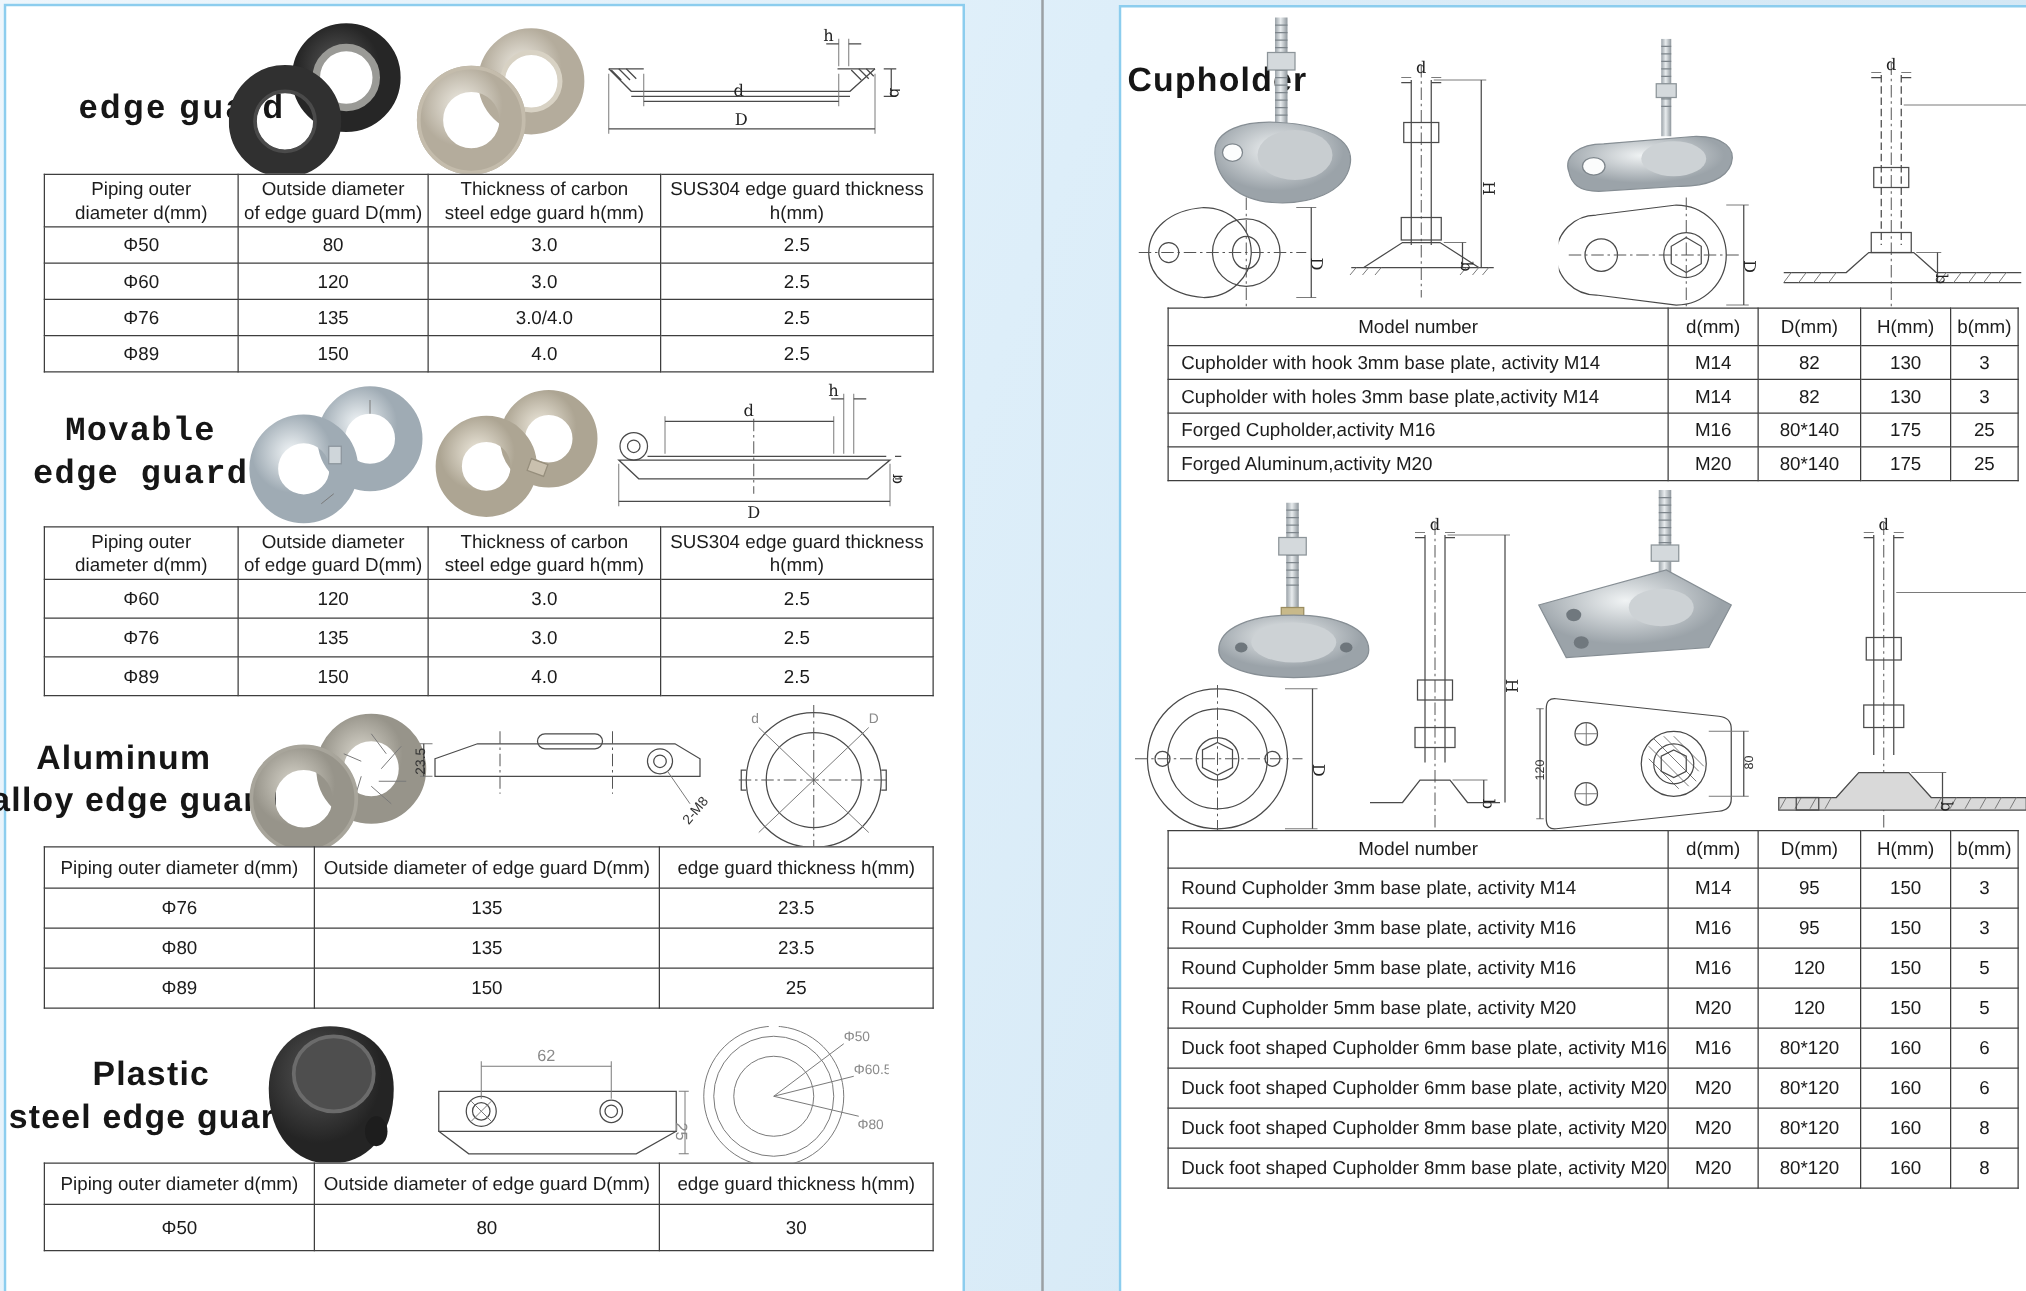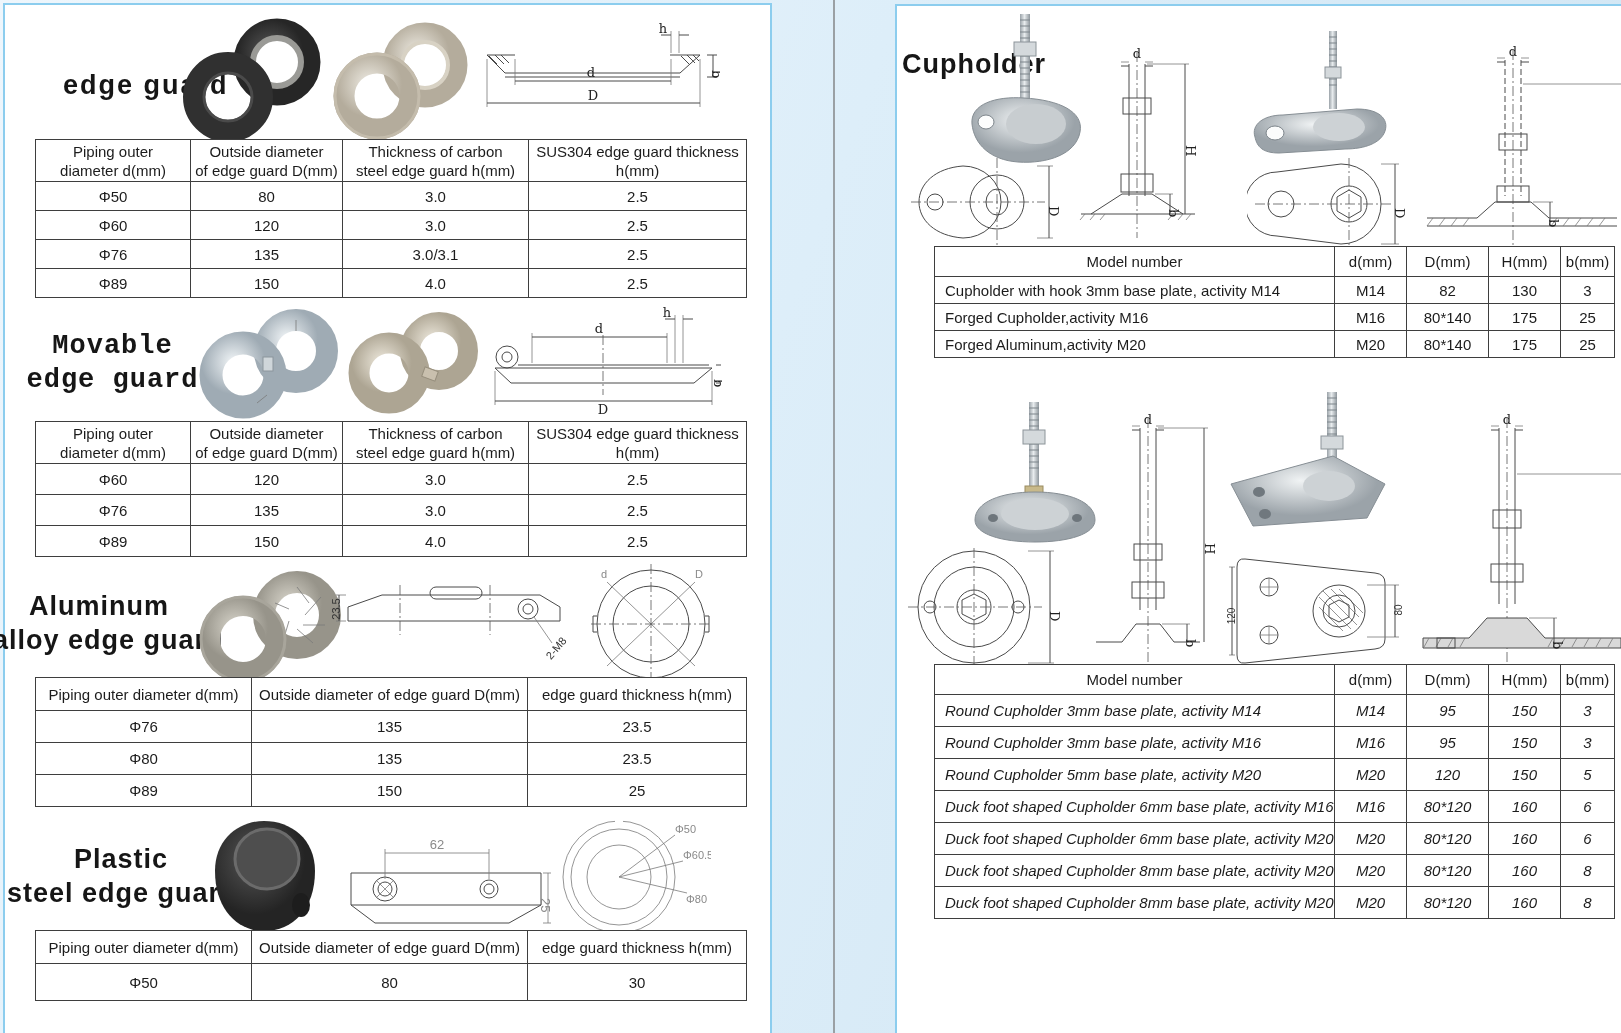--- a/index.html
+++ b/index.html
@@ -16,21 +16,21 @@
   table.spec{border-collapse:collapse;table-layout:fixed;width:100%;background:#fff;}
   .spec th,.spec td{border:1px solid #3e3e3e;font-weight:normal;font-size:15px;color:#1c1c1c;
     text-align:center;padding:0;vertical-align:middle;}
   .spec thead th{line-height:19px;}
   .nw{white-space:nowrap;}
   .t4 thead tr{height:42px;} .t4 tbody tr{height:29px;}
   .t4b thead tr{height:42px;} .t4b tbody tr{height:31px;}
   .t3 thead tr{height:33px;} .t3 tbody tr{height:32px;}
   .t3b thead tr{height:33px;} .t3b tbody tr{height:37px;}
   .tr5 thead tr{height:30px;} .tr5 tbody tr{height:27px;margin-left:48px;}
-  .tr5b thead tr{height:30px;} .tr5b tbody tr{height:32px;font-style:italic;}
+  .tr5b thead tr{height:30px;} .tr5b tbody tr{height:32px;}
   .tr5 td:first-child,.tr5b td:first-child{text-align:left;padding-left:10px;font-size:15px;}
   svg{display:block;}
   .dimL{font-family:"DejaVu Serif",serif;font-size:13px;fill:#222;}
   .dimN{font-family:"Liberation Sans",sans-serif;font-size:11px;fill:#8a8a8a;}
   .dimD{font-family:"Liberation Sans",sans-serif;font-size:11px;fill:#333;}
   .ln{stroke:#4a4a4a;stroke-width:1;fill:none;}
   .lt{stroke:#7a7a7a;stroke-width:0.8;fill:none;}
   .cl{stroke:#555;stroke-width:0.8;fill:none;stroke-dasharray:10 3 2 3;}
 </style>
 </head>
@@ -125,21 +125,21 @@
             </tr>
             <tr>
               <td>Φ60</td>
               <td>120</td>
               <td>3.0</td>
               <td>2.5</td>
             </tr>
             <tr>
               <td>Φ76</td>
               <td>135</td>
-              <td>3.0/3.1</td>
+              <td>3.0/4.0</td>
               <td>2.5</td>
             </tr>
             <tr>
               <td>Φ89</td>
               <td>150</td>
               <td>4.0</td>
               <td>2.5</td>
             </tr>
           </tbody>
       </table>
@@ -514,20 +514,27 @@
           </thead>
         <tbody>
             <tr>
               <td>Cupholder with hook 3mm base plate, activity M14</td>
               <td>M14</td>
               <td>82</td>
               <td>130</td>
               <td>3</td>
             </tr>
             <tr>
+              <td>Cupholder with holes 3mm base plate,activity M14</td>
+              <td>M14</td>
+              <td>82</td>
+              <td>130</td>
+              <td>3</td>
+            </tr>
+            <tr>
               <td>Forged Cupholder,activity M16</td>
               <td>M16</td>
               <td>80*140</td>
               <td>175</td>
               <td>25</td>
             </tr>
             <tr>
               <td>Forged Aluminum,activity M20</td>
               <td>M20</td>
               <td>80*140</td>
@@ -661,20 +668,27 @@
               <td>3</td>
             </tr>
             <tr>
               <td>Round Cupholder  3mm base plate, activity M16</td>
               <td>M16</td>
               <td>95</td>
               <td>150</td>
               <td>3</td>
             </tr>
             <tr>
+              <td>Round Cupholder  5mm base plate, activity M16</td>
+              <td>M16</td>
+              <td>120</td>
+              <td>150</td>
+              <td>5</td>
+            </tr>
+            <tr>
               <td>Round Cupholder  5mm base plate, activity M20</td>
               <td>M20</td>
               <td>120</td>
               <td>150</td>
               <td>5</td>
             </tr>
             <tr>
               <td>Duck foot shaped Cupholder  6mm base plate, activity M16</td>
               <td>M16</td>
               <td>80*120</td>

